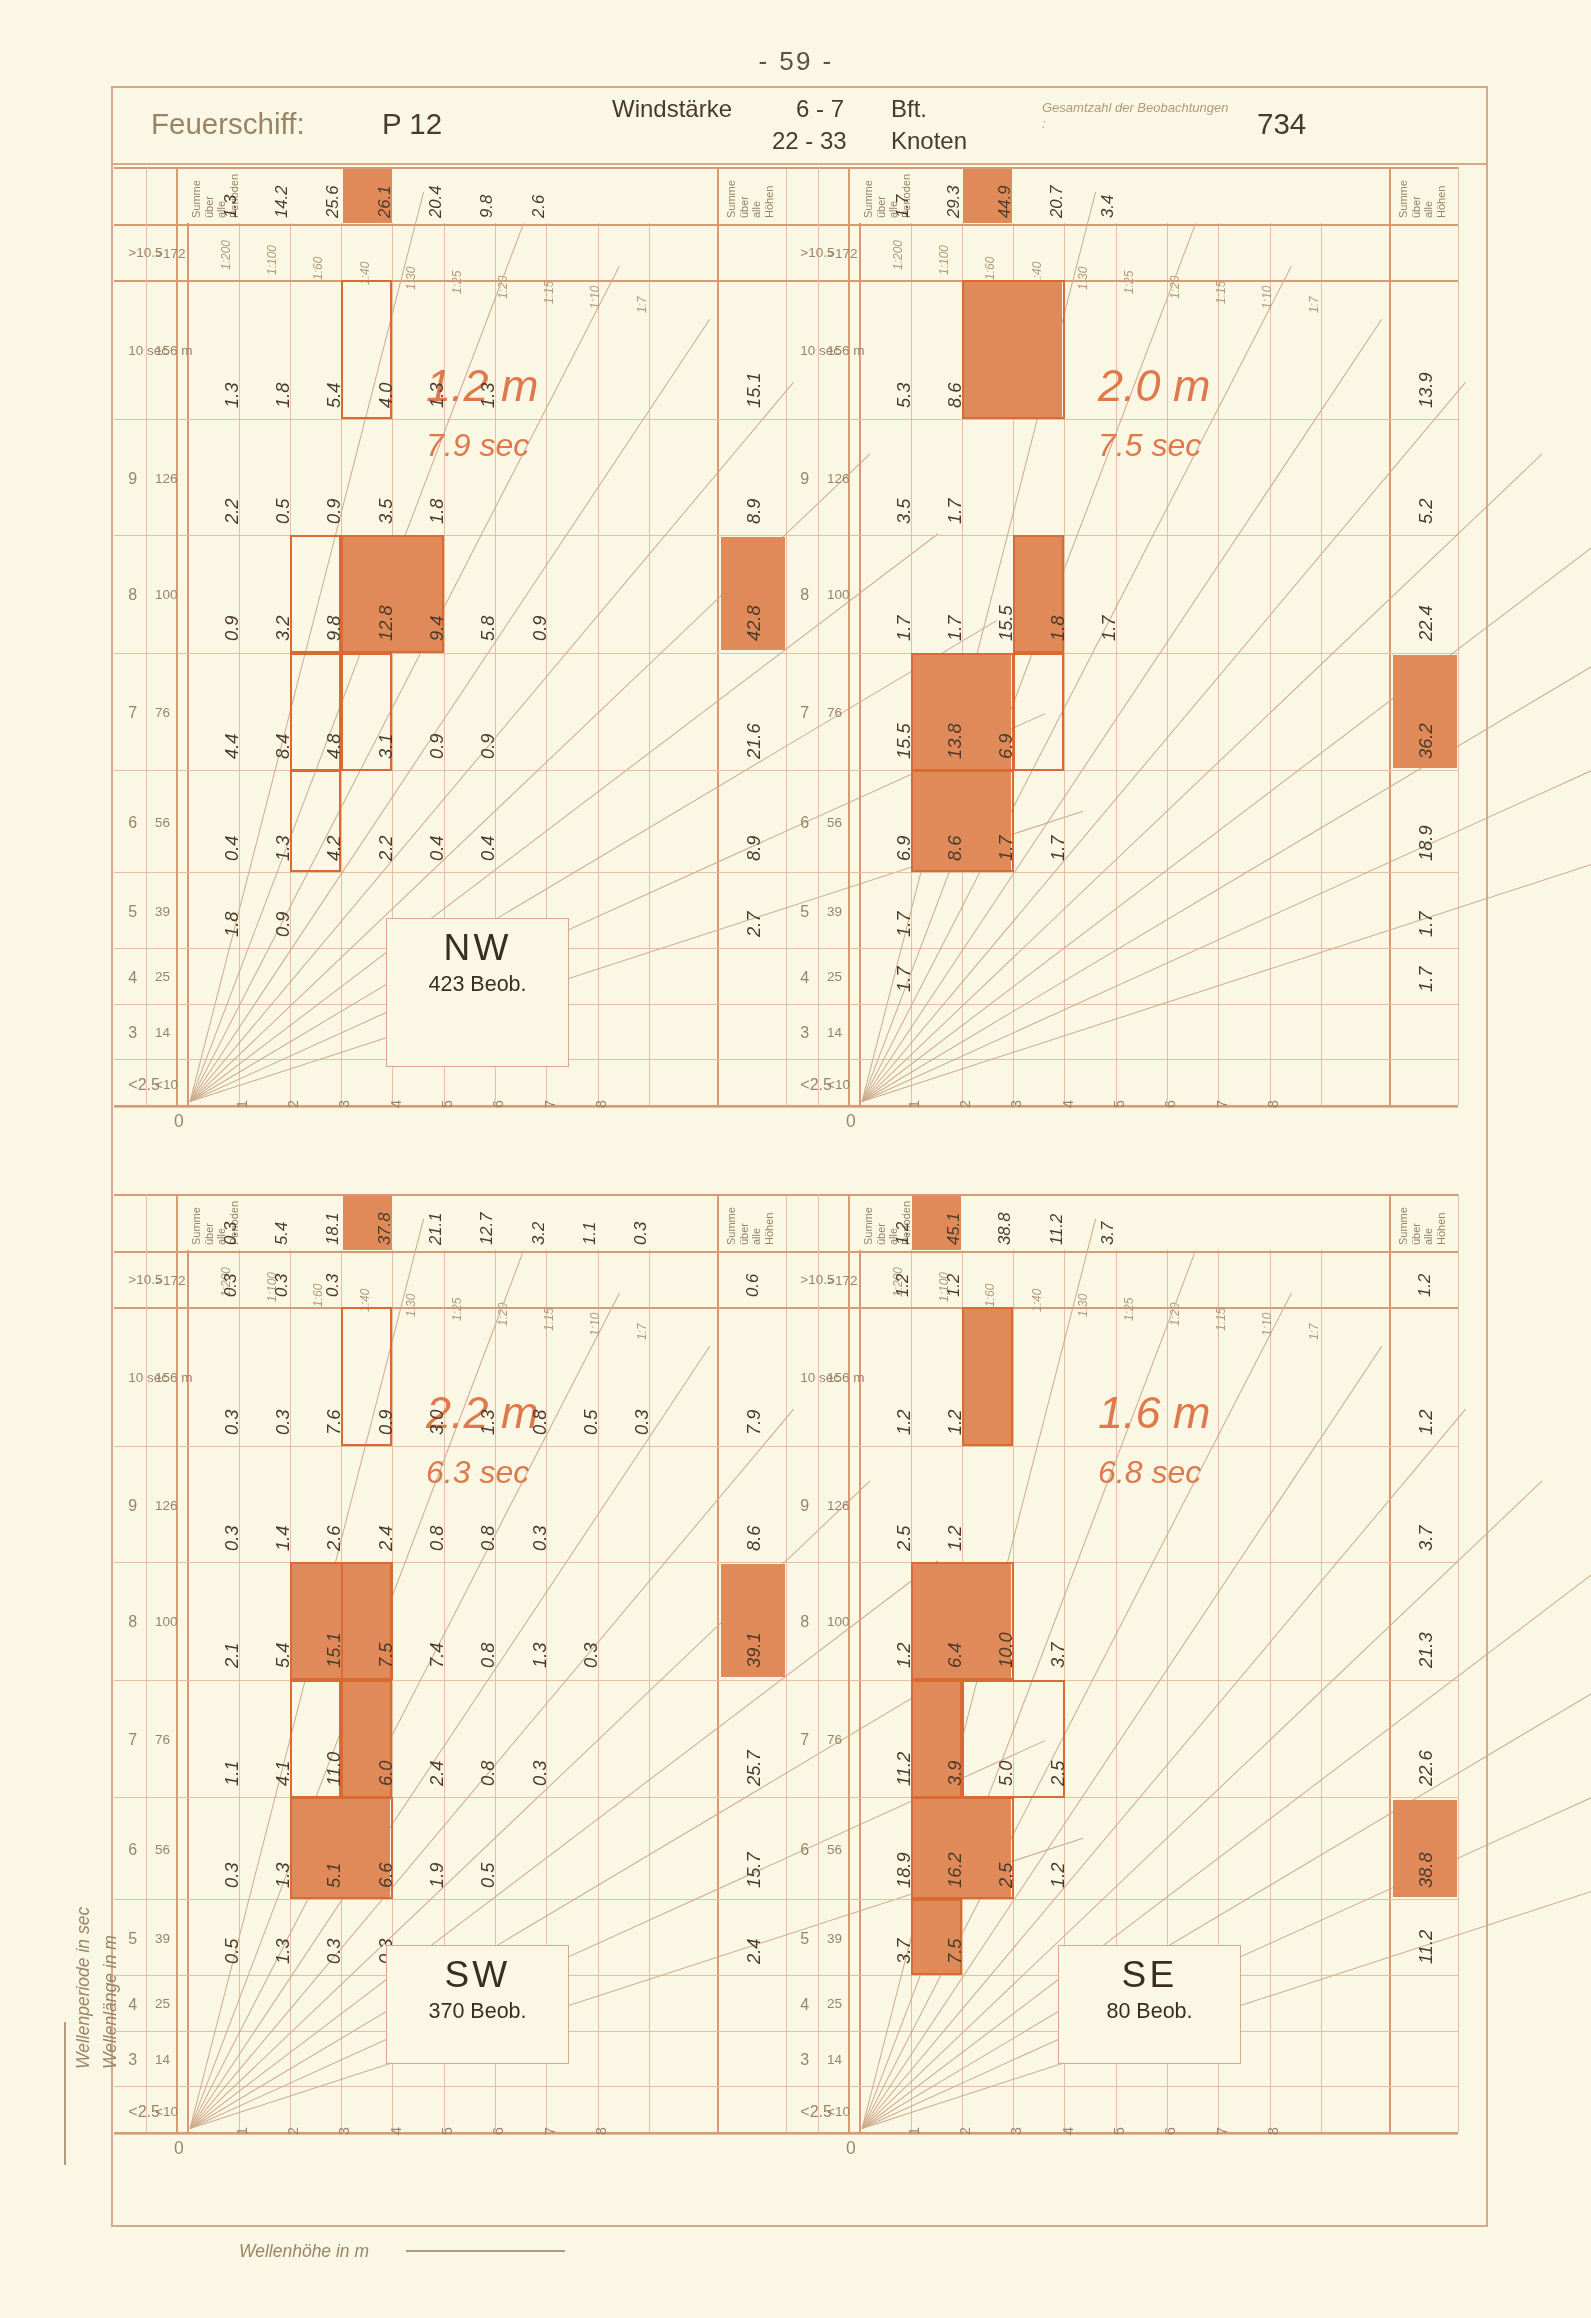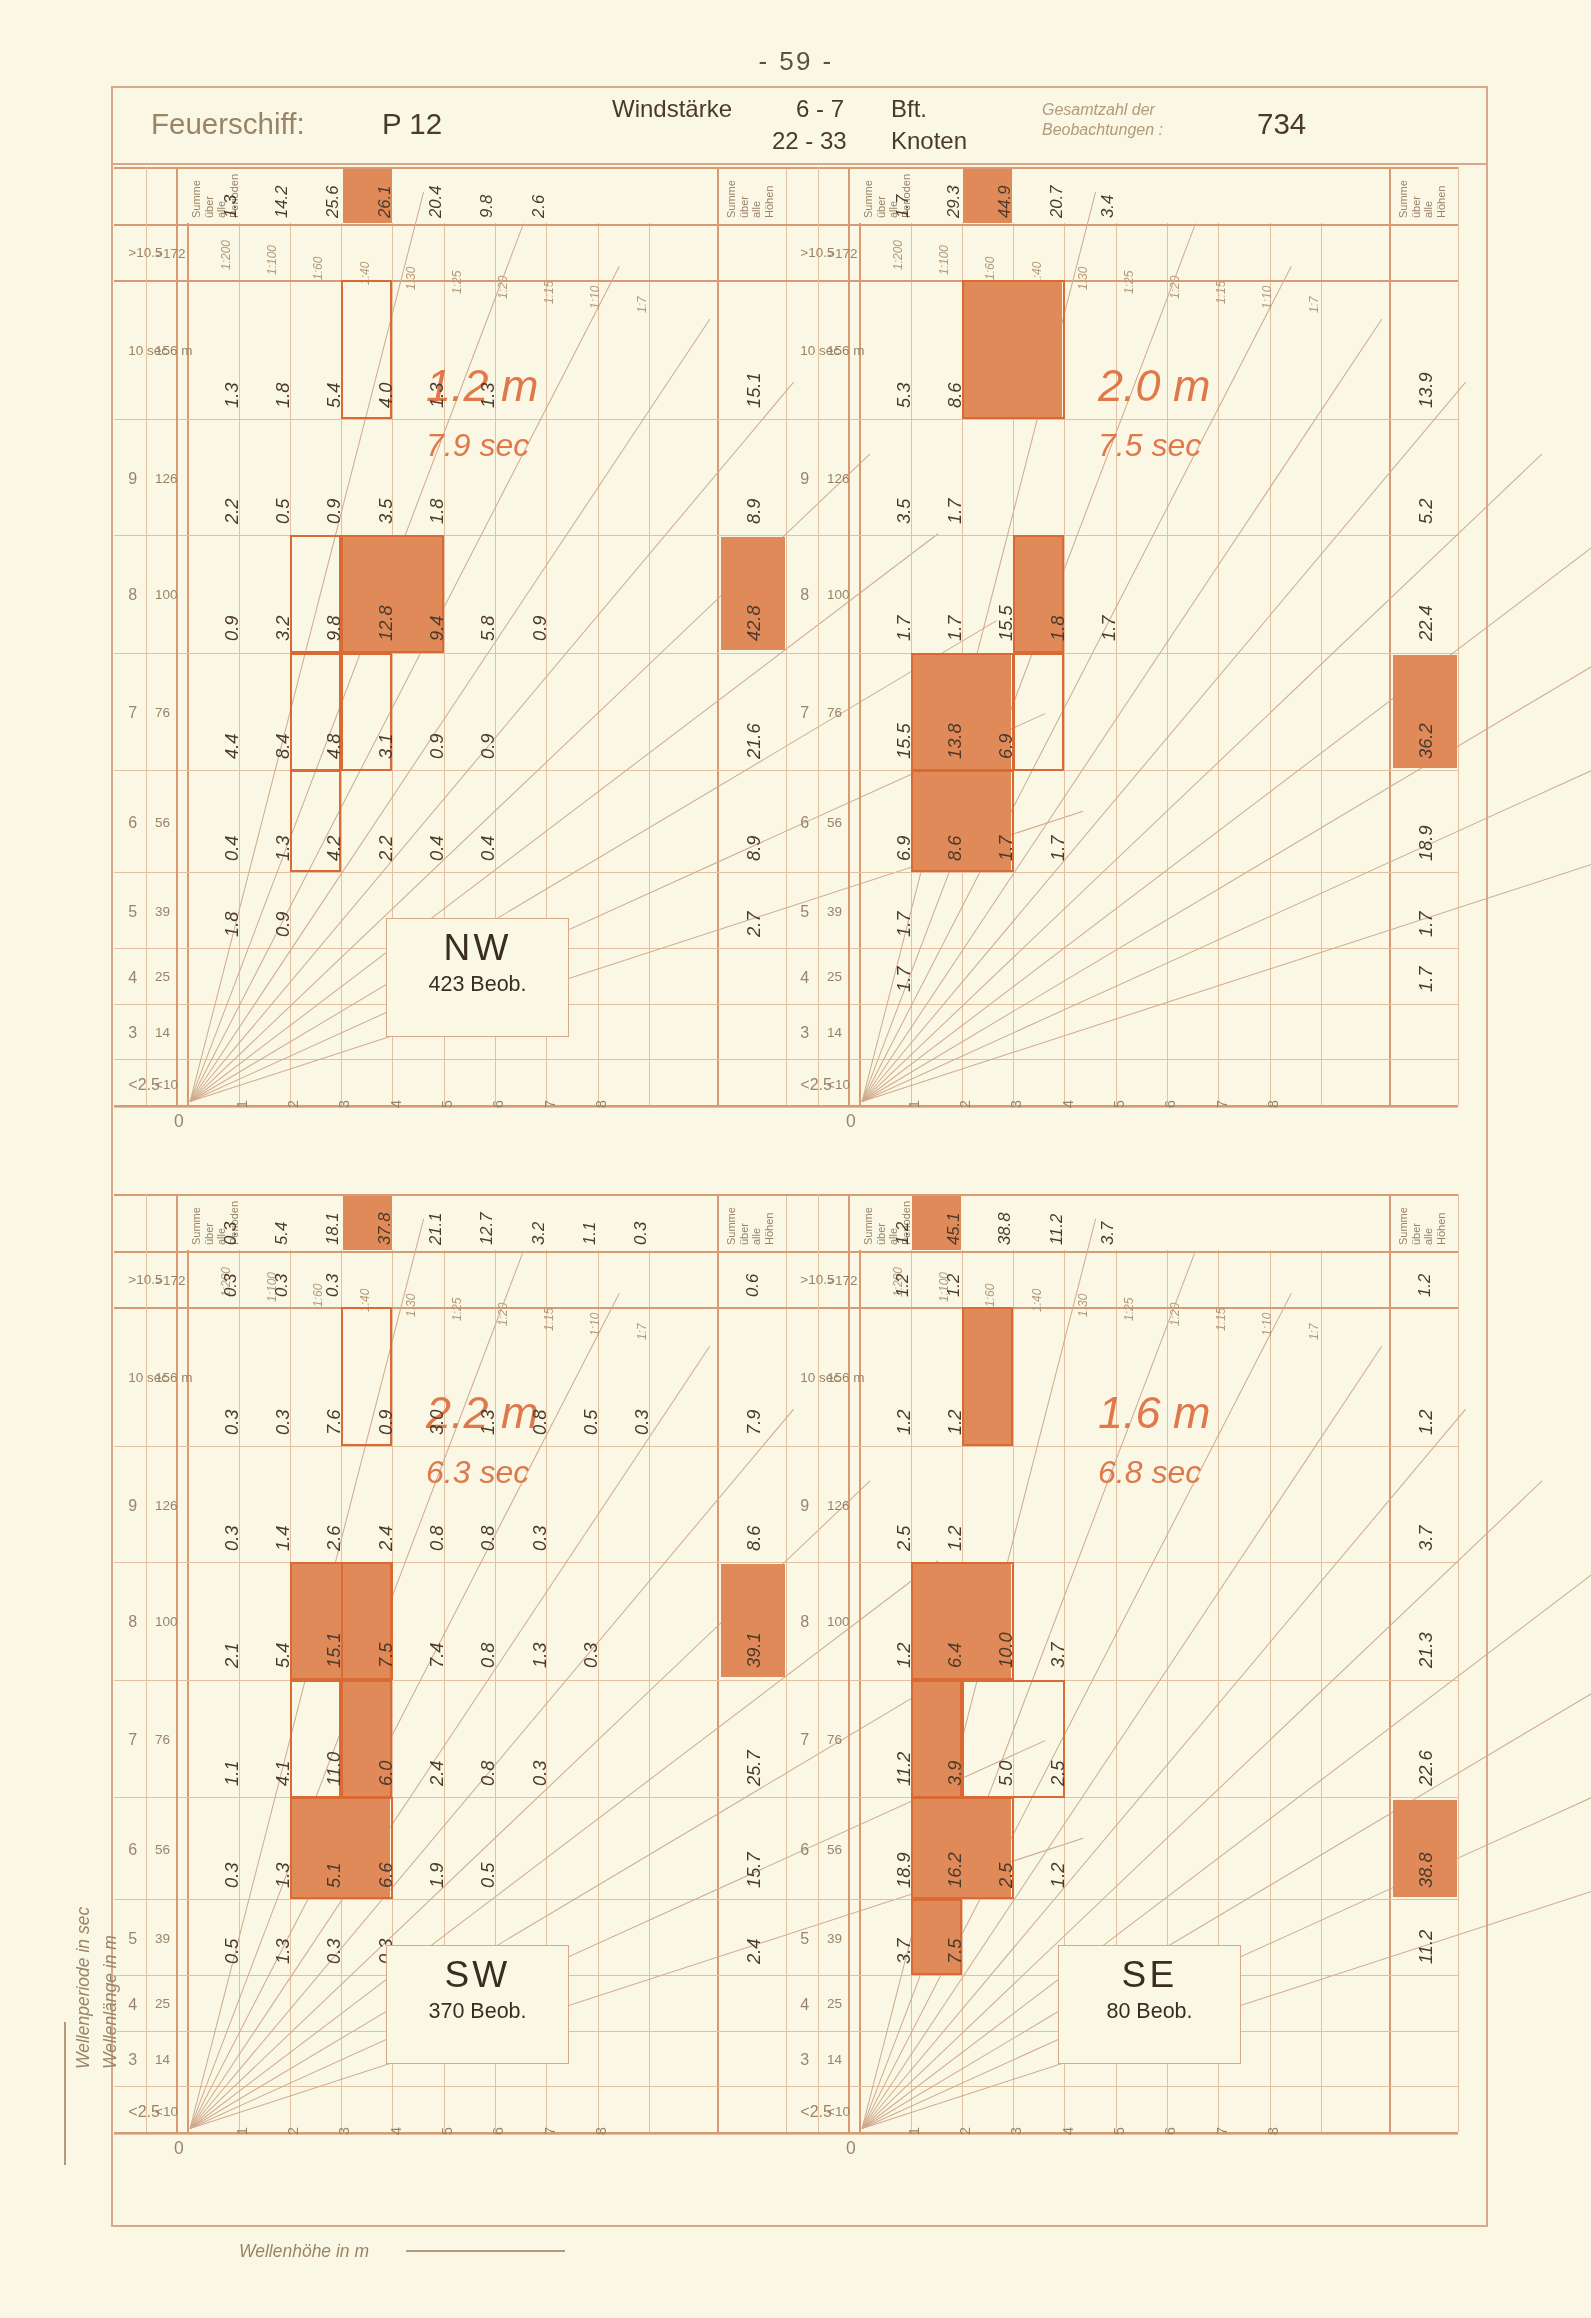--- a/index.html
+++ b/index.html
@@ -20,21 +20,21 @@
     border:2.4px solid #d8a88a;
     box-sizing:border-box;
   }
   
   .header{
     position:absolute;left:111px;top:89px;width:1377px;height:76px;
     box-sizing:border-box;border-bottom:2.4px solid #d8a88a;
   }
   .hdr-label{position:absolute;font-size:29.5px;color:#9a8468;}
   .hdr-val{position:absolute;font-size:29.5px;color:#4a3a2a;}
-  .hdr-small{position:absolute;font-size:16px;color:#b29a7a;font-style:italic;line-height:1.25;}
+  .hdr-small{position:absolute;font-size:13px;color:#b29a7a;font-style:italic;line-height:1.25;}
   
   .panel{position:absolute;box-sizing:border-box;}
   .vline{position:absolute;top:0;bottom:0;width:0.8px;background:#e3bfa4;}
   .hline{position:absolute;left:0;right:0;height:0.8px;background:#e3bfa4;}
   .vline.strong{background:#d89a74;width:1.6px;}
   .hline.strong{background:#d89a74;height:1.6px;}
   .rot{
     transform:rotate(-90deg);
     transform-origin:left top;
     white-space:nowrap;
@@ -204,21 +204,21 @@
     <div class="cellval rot" style="left: 629px; top: 770px; z-index: 5;">2.7</div>
     <div class="hibox" style="left:227px;top:113px;width:51px;height:139px;"></div>
     <div class="hifill" style="left:229px;top:369px;width:99px;height:115px;"></div>
     <div class="hibox" style="left:227px;top:368px;width:103px;height:118px;"></div>
     <div class="hibox" style="left:176px;top:368px;width:51px;height:118px;"></div>
     <div class="hibox" style="left:176px;top:486px;width:51px;height:118px;"></div>
     <div class="hibox" style="left:227px;top:486px;width:51px;height:118px;"></div>
     <div class="hibox" style="left:176px;top:603px;width:51px;height:102px;"></div>
     <div class="bigval" style="left:312px;top:193px;">1.2 m</div>
     <div class="bigsec" style="left:312px;top:260px;">7.9 sec</div>
-    <div class="dirbox" style="left:272px;top:751px;width:183px;height:119px;z-index:8;">
+    <div class="dirbox" style="left:272px;top:751px;width:183px;height:149px;z-index:8;">
       <div class="dirname">NW</div>
       <div class="dirobs">423 Beob.</div>
     </div>
     <div class="zero" style="left:60px;top:944px;">0</div>
     <div class="tick rot" style="left:120px;top:941px;">1</div>
     <div class="tick rot" style="left:171px;top:941px;">2</div>
     <div class="tick rot" style="left:222px;top:941px;">3</div>
     <div class="tick rot" style="left:274px;top:941px;">4</div>
     <div class="tick rot" style="left:325px;top:941px;">5</div>
     <div class="tick rot" style="left:376px;top:941px;">6</div>

